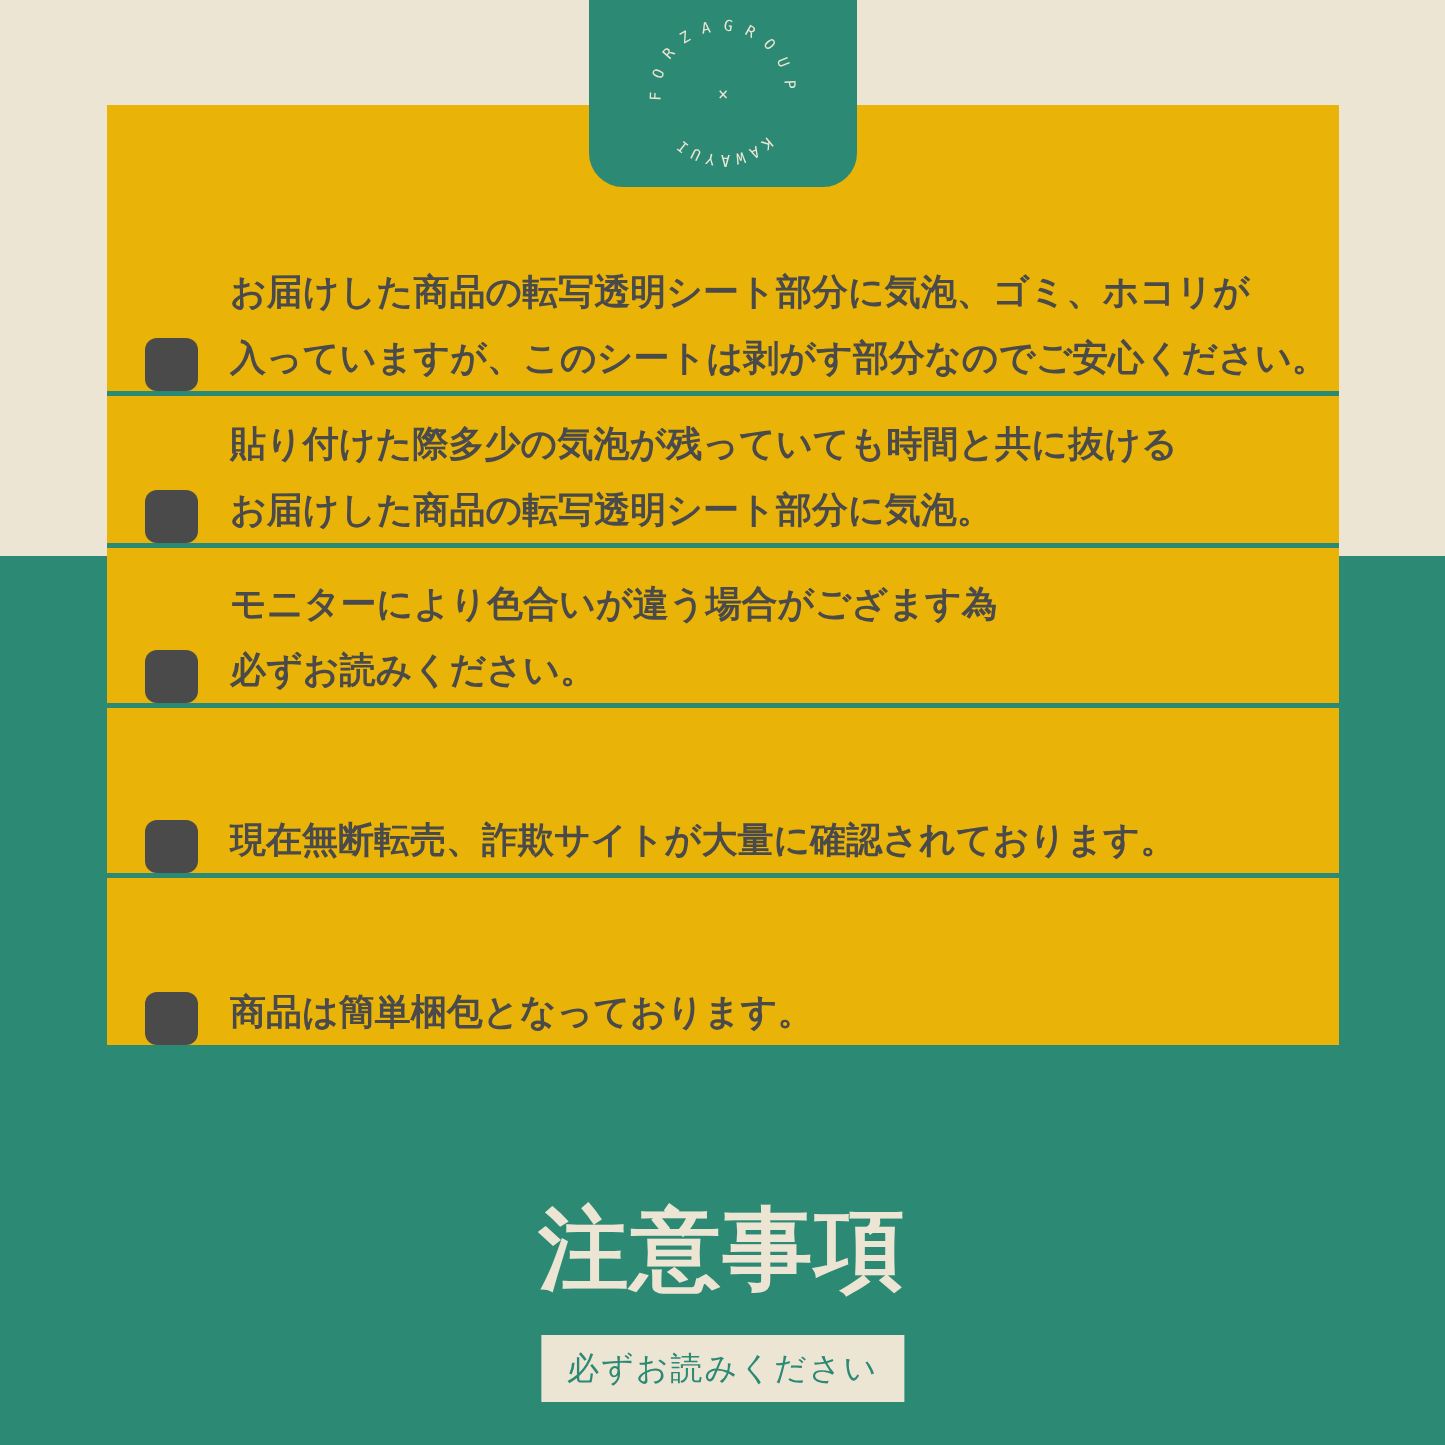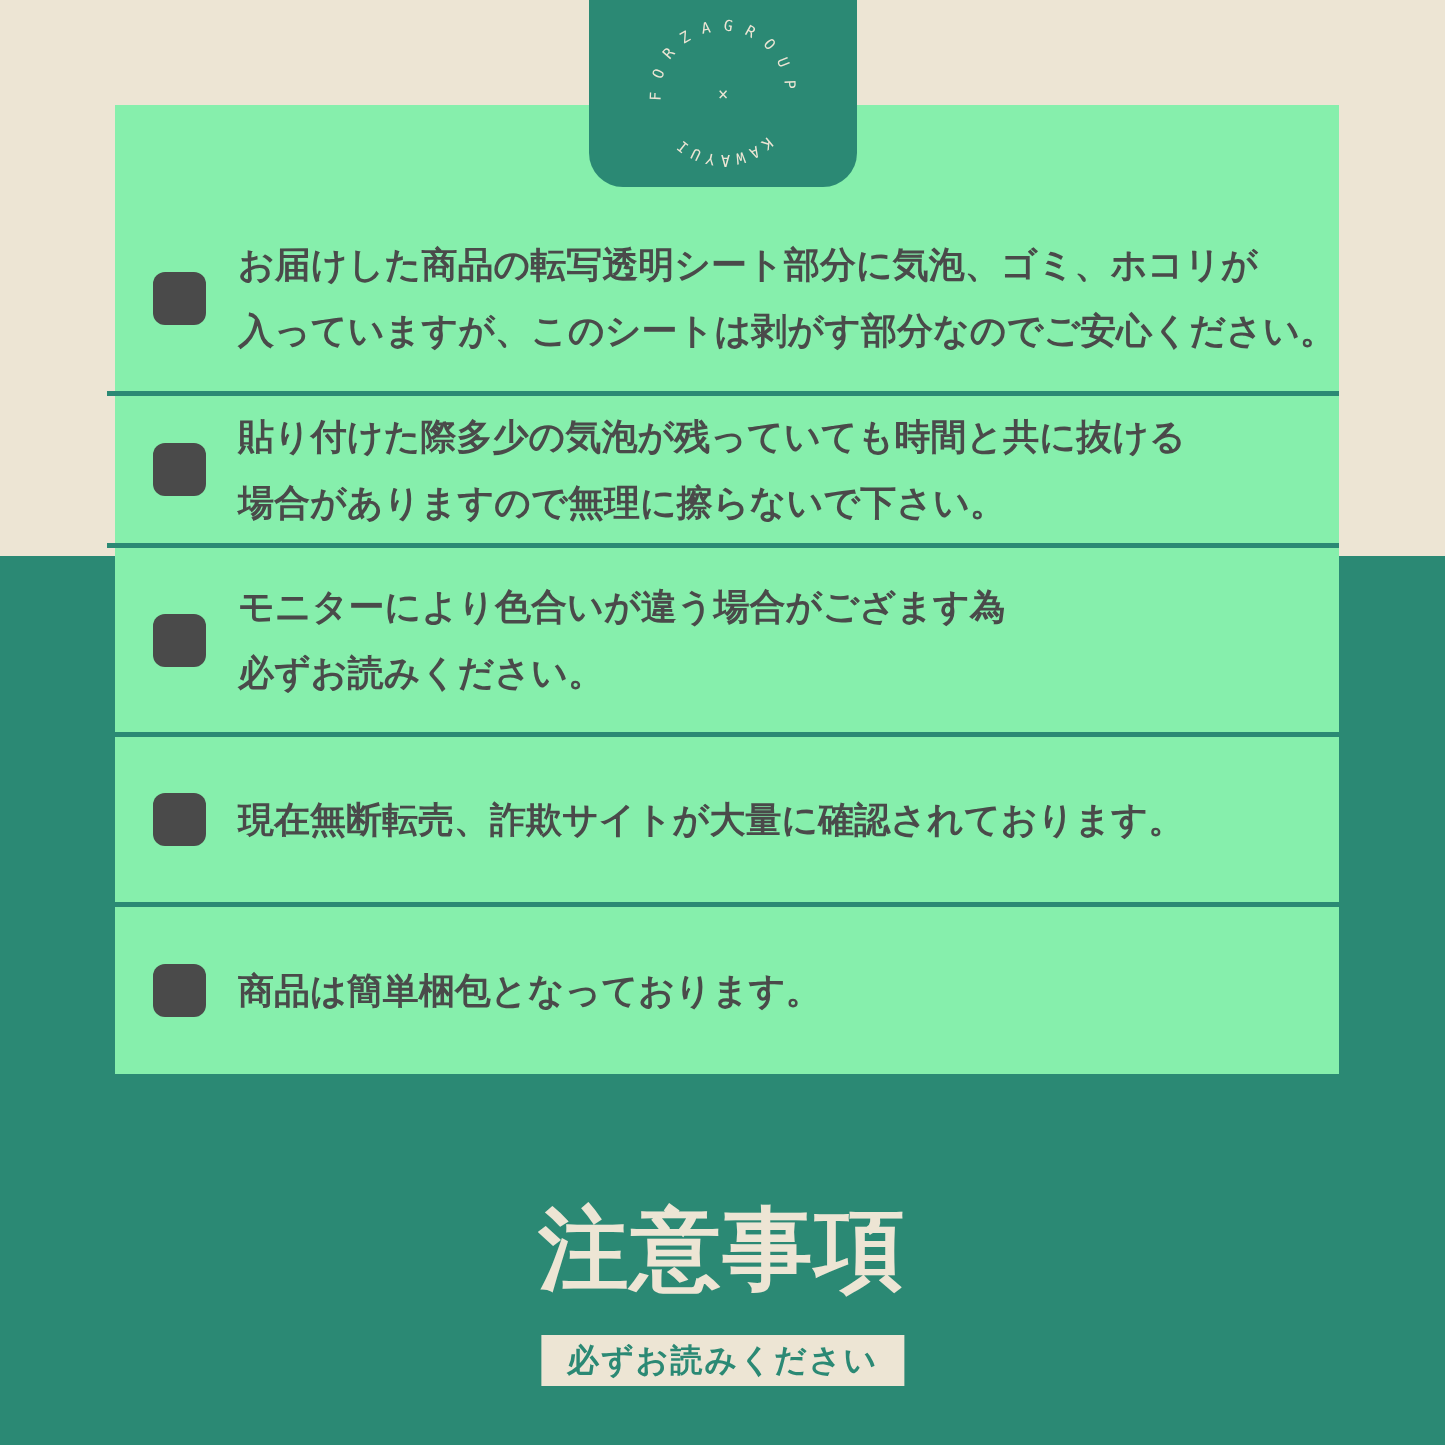--- a/index.html
+++ b/index.html
@@ -6,26 +6,26 @@
   body{
     width:1445px;height:1445px;position:relative;overflow:hidden;
     font-family:"Liberation Sans","DejaVu Sans",sans-serif;
     background:linear-gradient(to bottom,#EDE5D4 0,#EDE5D4 556px,#2B8974 556px,#2B8974 100%);
   }
   .card{
     position:absolute;left:107px;top:105px;width:1232px;
     display:flex;flex-direction:column;
   }
   .row{
-    background:#86efac;display:flex;align-items:center;
-    padding-left:38px;box-sizing:border-box;margin-left:8px;
+    background:#eab308;display:flex;align-items:flex-end;
+    padding-left:38px;box-sizing:border-box;
   }
   .row-1{height:286px;padding-top:100px;}
   .row-2{height:147px;}
-  .row-3{height:184px;}
+  .row-3{height:155px;}
   .row-4{height:165px;}
   .row-5{height:167px;}
   .divider{height:5px;background:#2B8974;}
   .checkbox{
     width:53px;height:53px;border-radius:12px;background:#4A4A4A;
     flex-shrink:0;margin-right:32px;
   }
   .notice-text{
     margin:0;color:#4A4A4A;font-weight:700;font-size:36px;line-height:66px;
     letter-spacing:0;
@@ -44,43 +44,43 @@
     fill:#EDE5D4;font-size:17px;
     font-family:"DejaVu Sans Mono","Liberation Mono",monospace;
   }
   .footer-title{
     position:absolute;left:0;top:1198px;width:100%;margin:0;
     text-align:center;color:#EDE5D4;font-size:90px;line-height:1.15;
     font-weight:900;letter-spacing:2px;
   }
   .footer-ribbon{
     position:absolute;left:50%;top:1335px;transform:translateX(-50%);
-    height:51px;min-width:322px;box-sizing:border-box;padding:0 26px;
+    height:67px;min-width:322px;box-sizing:border-box;padding:0 26px;
     background:#EDE5D4;color:#2B8974;
     display:inline-flex;align-items:center;justify-content:center;
-    font-size:32px;font-weight:700;letter-spacing:2px;white-space:nowrap;
+    font-size:32px;font-weight:400;letter-spacing:2px;white-space:nowrap;
   }
 </style>
 </head>
 <body>
 
 <div class="page">
 
   <div class="card">
 
     <section class="row row-1">
       <span class="checkbox"></span>
       <p class="notice-text"><span>お届けした商品の転写透明シート部分に気泡、ゴミ、ホコリが</span><br><span>入っていますが、このシートは剥がす部分なのでご安心ください。</span></p>
     </section>
 
     <div class="divider"></div>
 
     <section class="row row-2">
       <span class="checkbox"></span>
-      <p class="notice-text"><span>貼り付けた際多少の気泡が残っていても時間と共に抜ける</span><br><span>場合がありますので無理に擦らないで下さい。</span></p>
+      <p class="notice-text"><span>貼り付けた際多少の気泡が残っていても時間と共に抜ける</span><br><span>お届けした商品の転写透明シート部分に気泡。</span></p>
     </section>
 
     <div class="divider"></div>
 
     <section class="row row-3">
       <span class="checkbox"></span>
       <p class="notice-text"><span>モニターにより色合いが違う場合がござます為</span><br><span>必ずお読みください。</span></p>
     </section>
 
     <div class="divider"></div>

